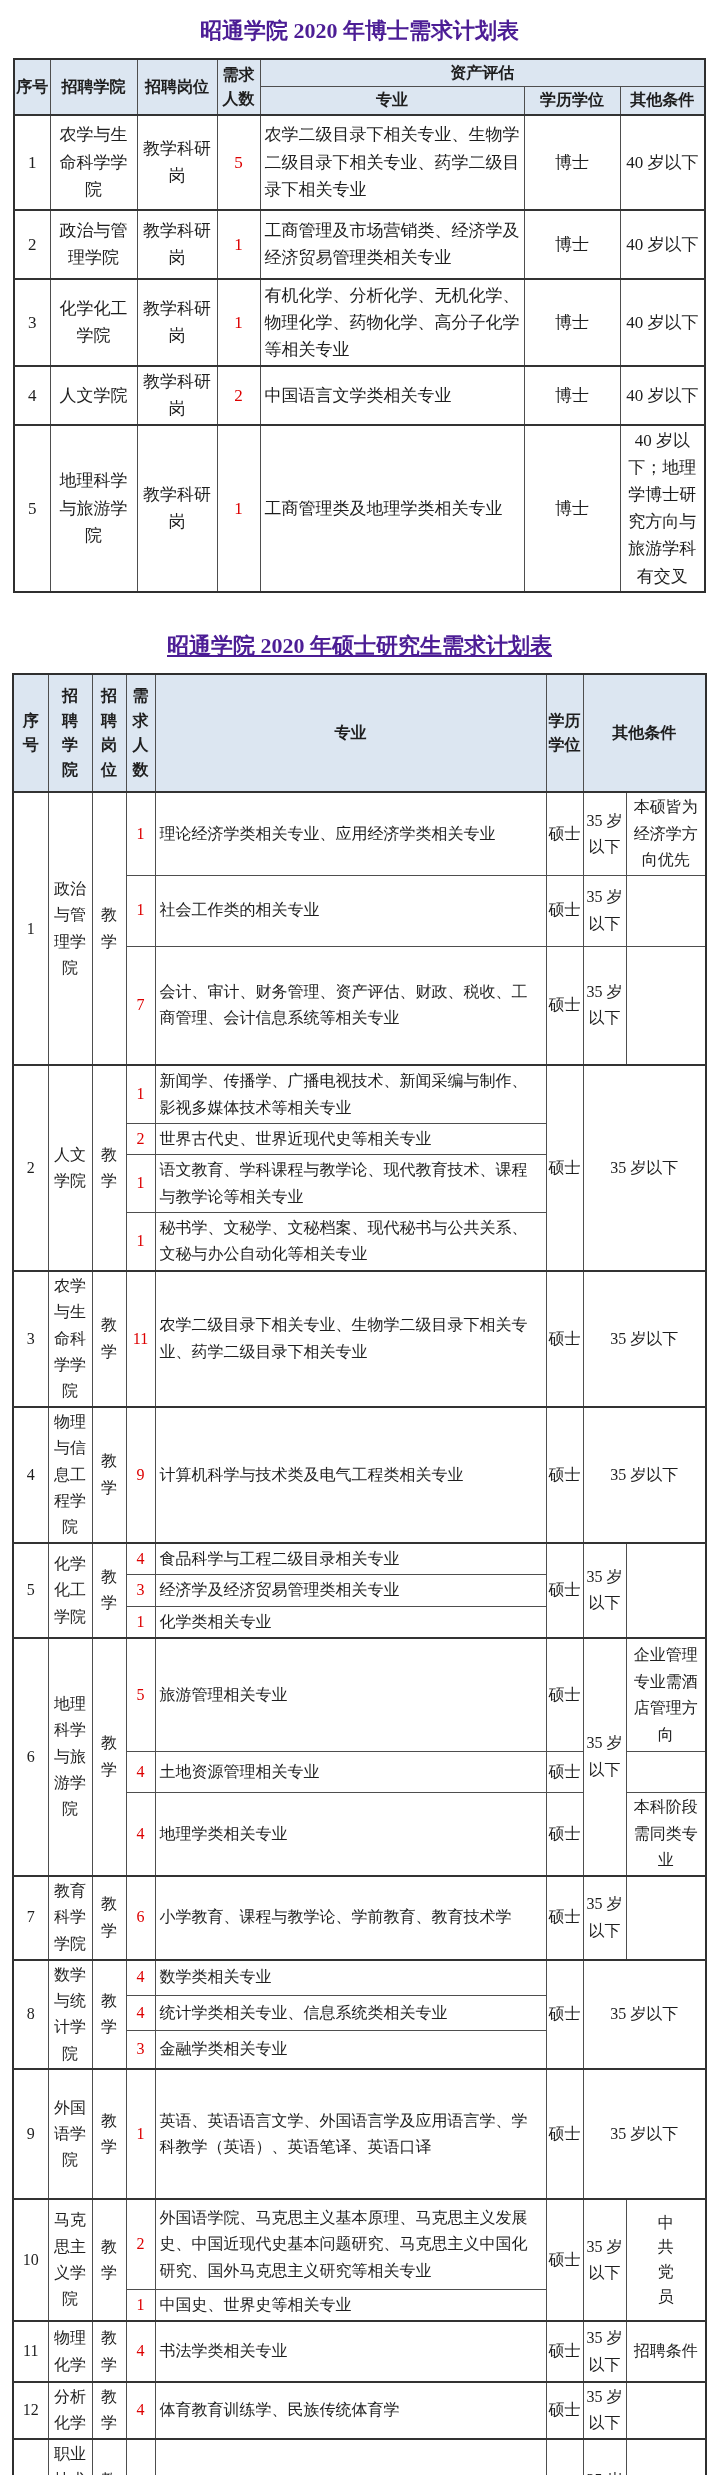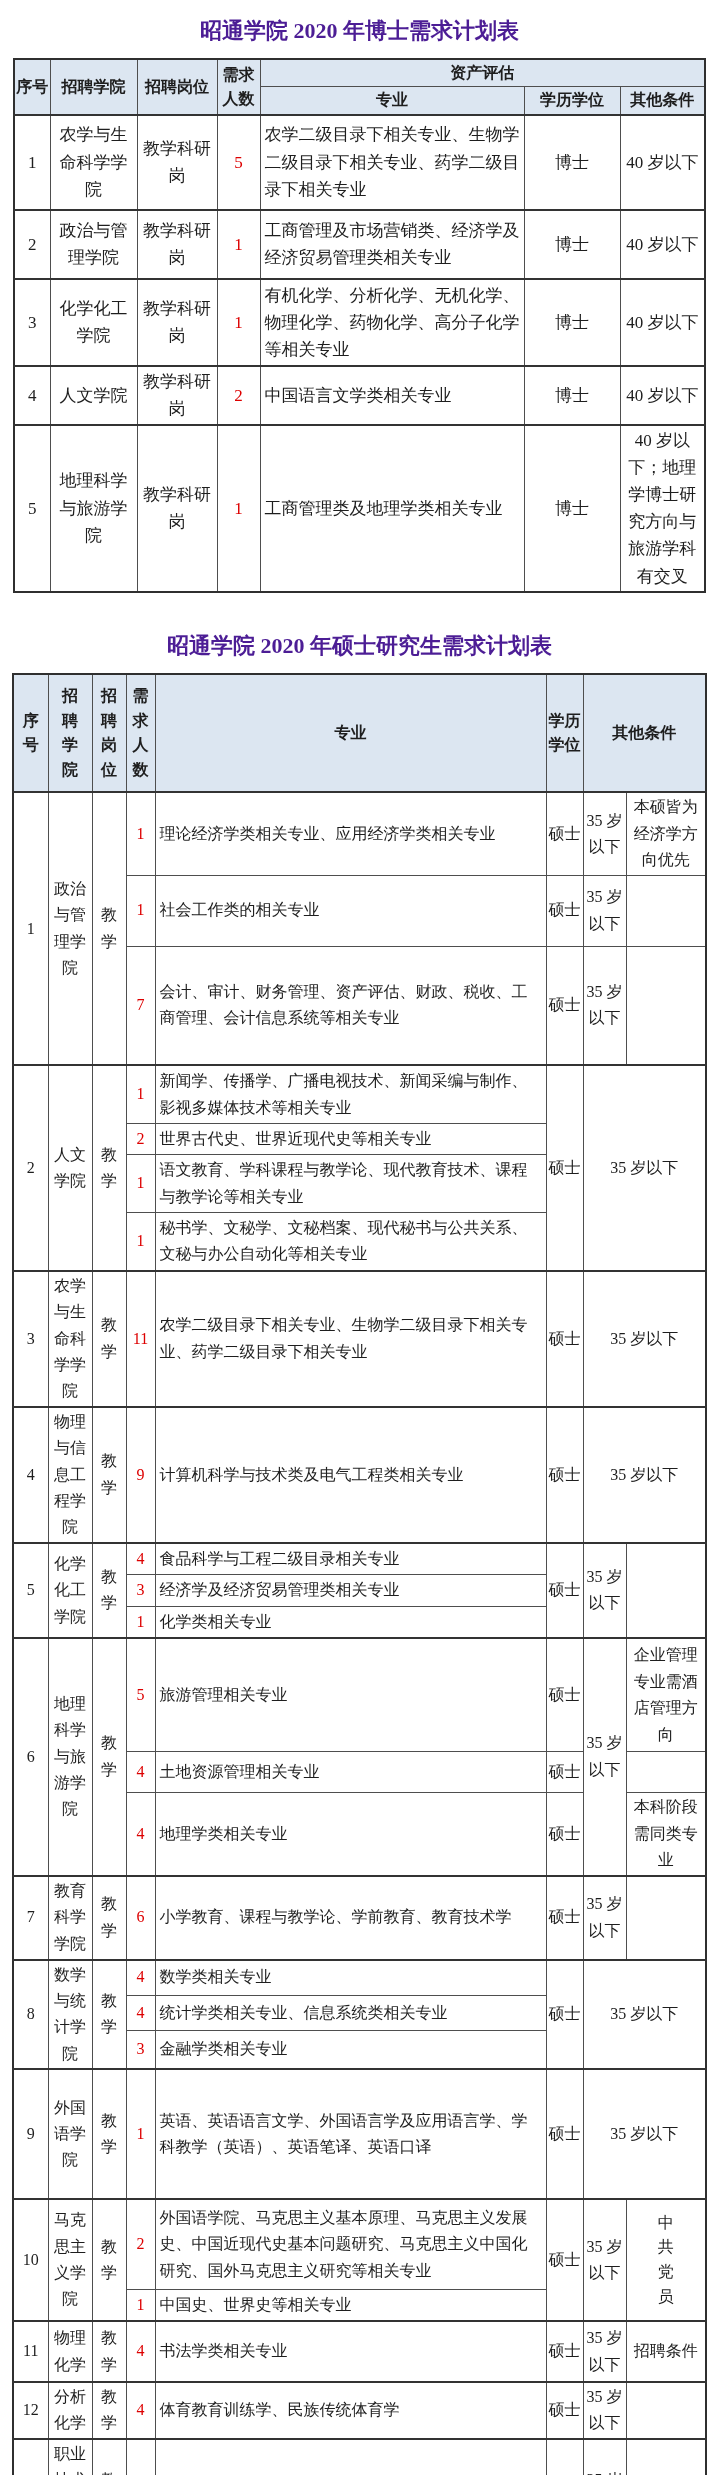--- a/index.html
+++ b/index.html
@@ -13,21 +13,21 @@
   }
   .page { padding-top: 12px; }
   .doc-title {
     text-align: center;
     font-weight: bold;
     font-size: 22px;
     line-height: 1.35;
     color: #4c1d95;
   }
   #title1 { margin: 4px 0 12px 0; }
-  #title2 { margin: 38px 0 13px 0; }
+  #title2 { margin: 38px 0 13px 0; text-decoration: underline; }
 
   table {
     border-collapse: collapse;
     table-layout: fixed;
     margin: 0 auto;
     border: 2px solid #2f2f2f;
     empty-cells: show;
   }
   #t1 { width: 691px; }
   #t2 { width: 693px; }

